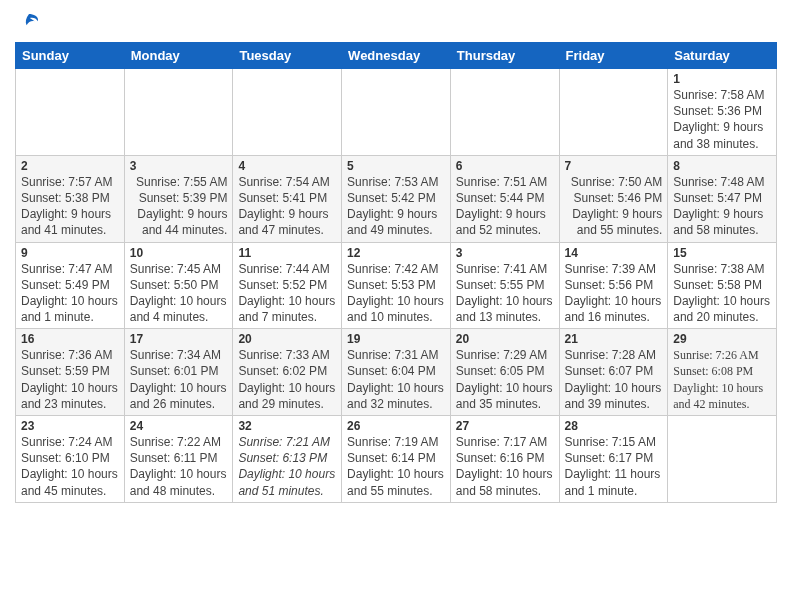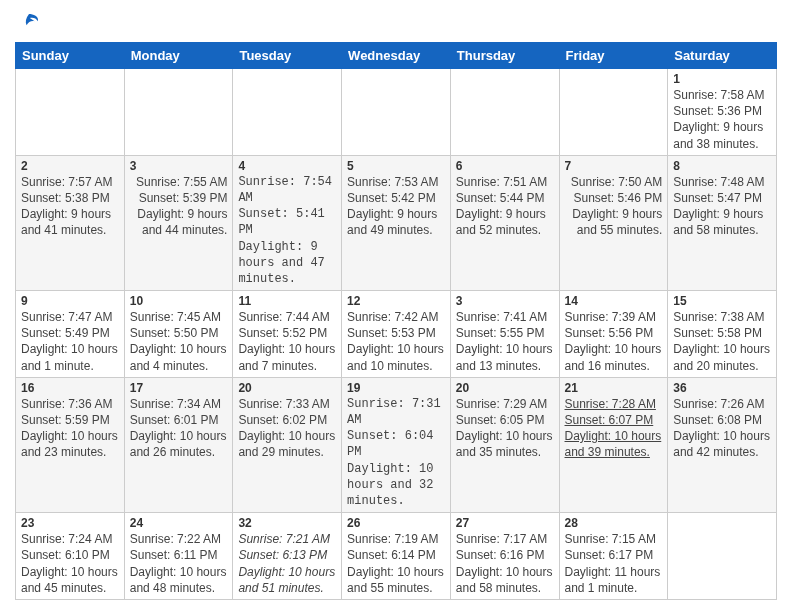--- a/index.html
+++ b/index.html
@@ -120,21 +120,21 @@
 Daylight: 9 hours and 41 minutes.</div>
           </td>
           <td>
             <span class="day-number">3</span>
             <div class="day-info" style="white-space: pre-line; text-align: right;">Sunrise: 7:55 AM
 Sunset: 5:39 PM
 Daylight: 9 hours and 44 minutes.</div>
           </td>
           <td>
             <span class="day-number">4</span>
-            <div class="day-info" style="white-space: pre-line; font-family: Liberation Mono, monospace;">Sunrise: 7:54 AM
+            <div class="day-info" style="white-space: pre-line;">Sunrise: 7:54 AM
 Sunset: 5:41 PM
 Daylight: 9 hours and 47 minutes.</div>
           </td>
           <td>
             <span class="day-number">5</span>
             <div class="day-info" style="white-space: pre-line;">Sunrise: 7:53 AM
 Sunset: 5:42 PM
 Daylight: 9 hours and 49 minutes.</div>
           </td>
           <td>
@@ -214,39 +214,39 @@
 Daylight: 10 hours and 26 minutes.</div>
           </td>
           <td>
             <span class="day-number">20</span>
             <div class="day-info" style="white-space: pre-line;">Sunrise: 7:33 AM
 Sunset: 6:02 PM
 Daylight: 10 hours and 29 minutes.</div>
           </td>
           <td>
             <span class="day-number">19</span>
-            <div class="day-info" style="white-space: pre-line; font-family: Liberation Mono, monospace;">Sunrise: 7:31 AM
+            <div class="day-info" style="white-space: pre-line;">Sunrise: 7:31 AM
 Sunset: 6:04 PM
 Daylight: 10 hours and 32 minutes.</div>
           </td>
           <td>
             <span class="day-number">20</span>
             <div class="day-info" style="white-space: pre-line;">Sunrise: 7:29 AM
 Sunset: 6:05 PM
 Daylight: 10 hours and 35 minutes.</div>
           </td>
           <td>
             <span class="day-number">21</span>
-            <div class="day-info" style="white-space: pre-line; text-decoration: underline;">Sunrise: 7:28 AM
+            <div class="day-info" style="white-space: pre-line;">Sunrise: 7:28 AM
 Sunset: 6:07 PM
 Daylight: 10 hours and 39 minutes.</div>
           </td>
           <td>
-            <span class="day-number">36</span>
-            <div class="day-info" style="white-space: pre-line;">Sunrise: 7:26 AM
+            <span class="day-number">29</span>
+            <div class="day-info" style="white-space: pre-line; font-family: Liberation Serif, serif;">Sunrise: 7:26 AM
 Sunset: 6:08 PM
 Daylight: 10 hours and 42 minutes.</div>
           </td>
         </tr>
         <tr>
           <td>
             <span class="day-number">23</span>
             <div class="day-info" style="white-space: pre-line;">Sunrise: 7:24 AM
 Sunset: 6:10 PM
 Daylight: 10 hours and 45 minutes.</div>

